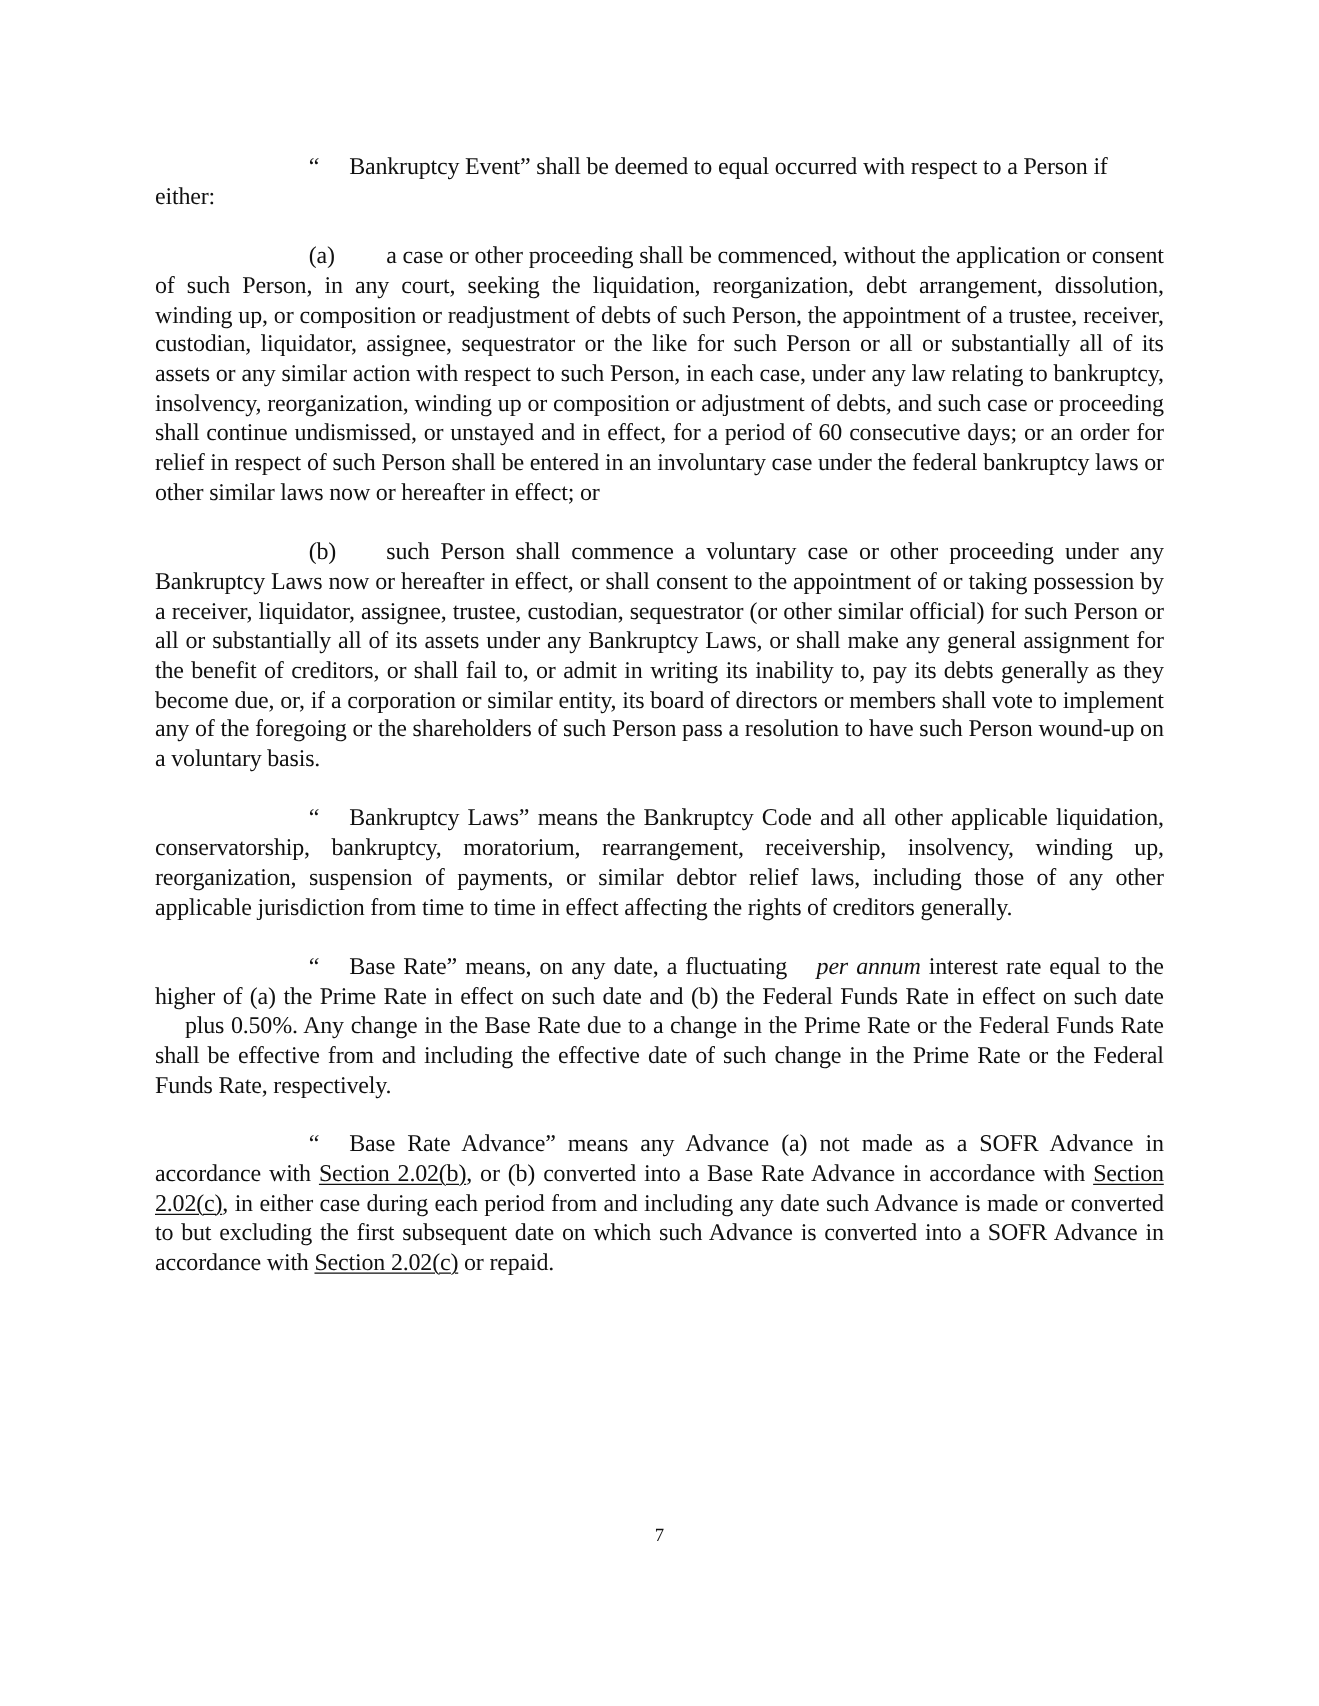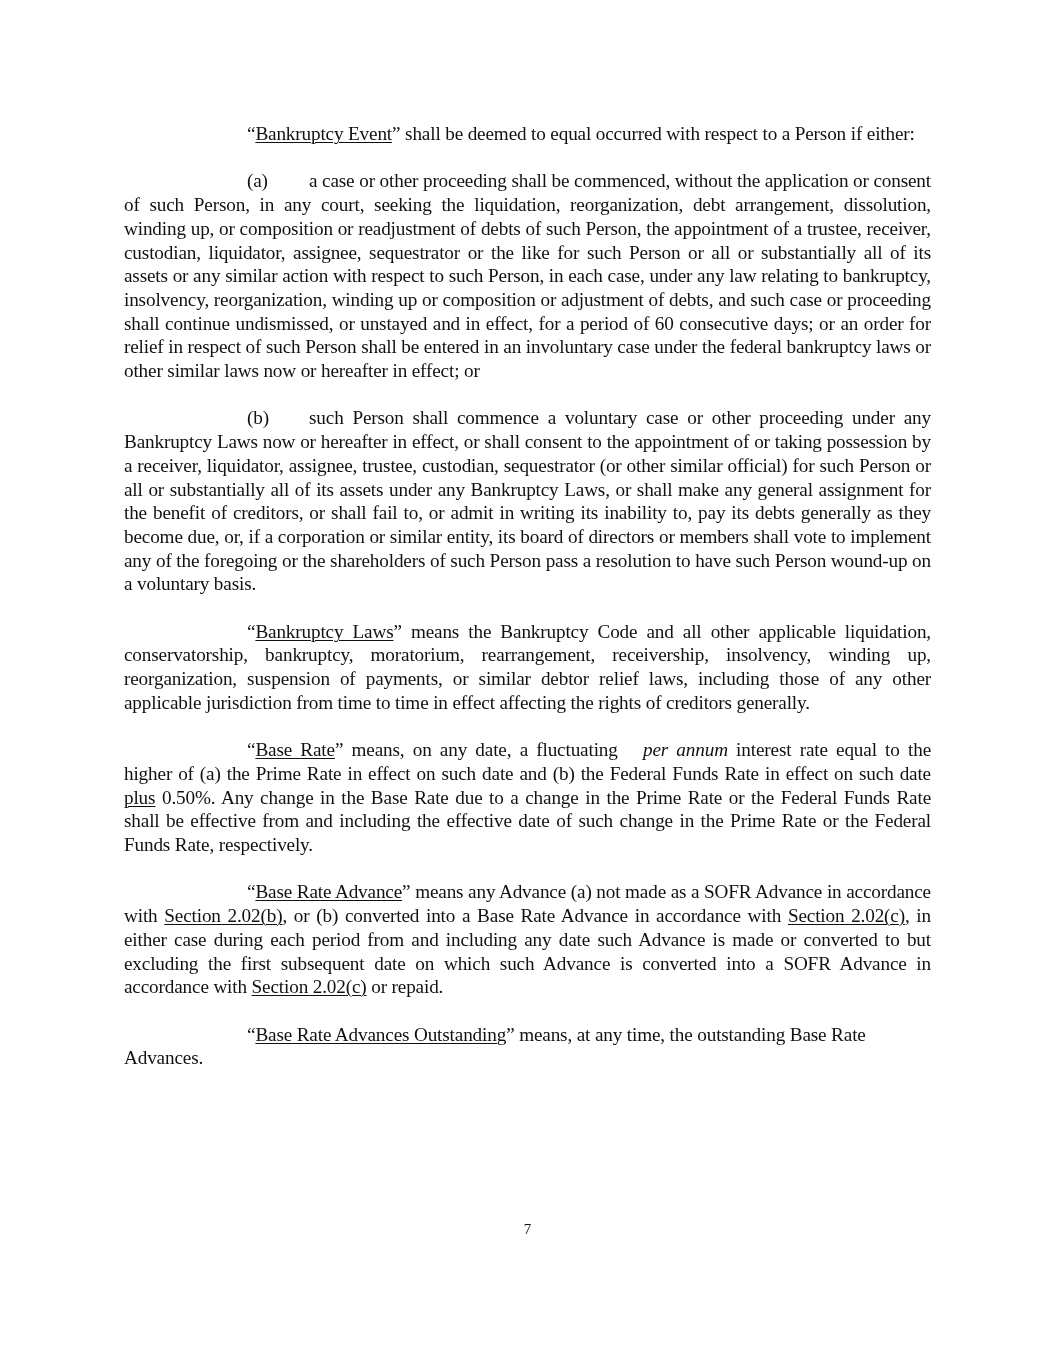--- a/index.html
+++ b/index.html
@@ -31,23 +31,23 @@
     }
     .indent {
       display: inline-block;
       width: 123px;
     }
     .sub-label {
       display: inline-block;
       width: 62px;
     }
     .defined-term {
-      text-decoration: underline;
       text-decoration-thickness: 1px;
       text-underline-offset: 2px;
+      margin-left: 24px;
     }
     .xref {
       text-decoration: underline;
       text-decoration-thickness: 1px;
       text-underline-offset: 2px;
       font-family: Liberation Serif, serif;
     }
     .italic {
       font-style: italic;
       margin-left: 17px;
@@ -85,19 +85,16 @@
 
 
   <p class="para">
     <span class="indent"></span><span>“</span><span class="defined-term">Base Rate</span><span>”</span><span> means, on any date, a fluctuating </span><span class="italic">per annum</span><span> interest rate equal to the higher of (a) the Prime Rate in effect on such date and (b) the Federal Funds Rate in effect on such date </span><span class="defined-term">plus</span><span> 0.50%.  Any change in the Base Rate due to a change in the Prime Rate or the Federal Funds Rate shall be effective from and including the effective date of such change in the Prime Rate or the Federal Funds Rate, respectively.</span>
   </p>
 
   <p class="para">
     <span class="indent"></span><span>“</span><span class="defined-term">Base Rate Advance</span><span>”</span><span> means any Advance (a) not made as a SOFR Advance in accordance with </span><span class="xref">Section 2.02(b)</span><span>, or (b) converted into a Base Rate Advance in accordance with </span><span class="xref">Section 2.02(c)</span><span>, in either case during each period from and including any date such Advance is made or converted to but excluding the first subsequent date on which such Advance is converted into a SOFR Advance in accordance with </span><span class="xref">Section 2.02(c)</span><span> or repaid.</span>
   </p>
 
-  <p class="para" style="text-align:left;">
-    <span class="indent"></span><span>“</span><span class="defined-term">Base Rate Advances Outstanding</span><span>”</span><span> means, at any time, the outstanding Base Rate Advances.</span>
-  </p>
 
 </div>
 
 <div class="page-number">7</div>
 
 </body></html>

